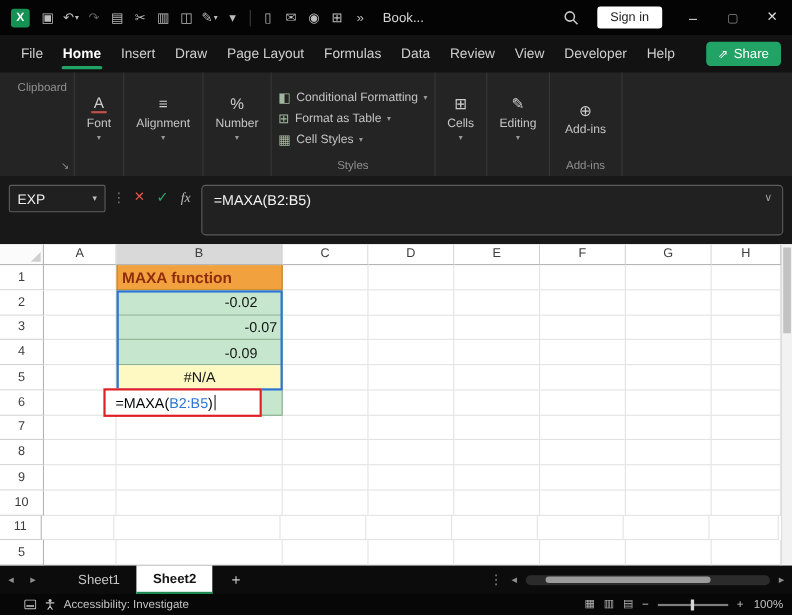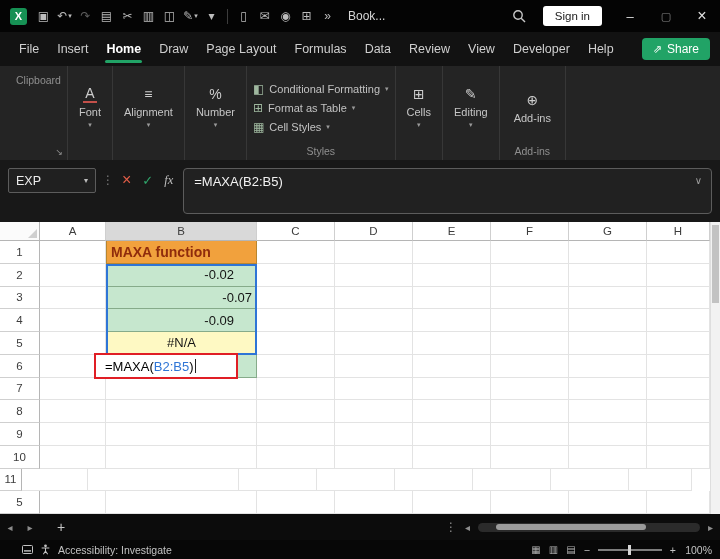--- a/index.html
+++ b/index.html
@@ -169,22 +169,22 @@
         <div class="winbtn min"></div>
         <div class="winbtn max"></div>
         <div class="winbtn close"></div>
       </div>
     </div>
   </div>
 
   <div class="menubar">
     <div class="menu-items">
         <div class="mitem">File</div>
+        <div class="mitem active">Home</div>
         <div class="mitem">Insert</div>
-        <div class="mitem active">Home</div>
         <div class="mitem">Draw</div>
         <div class="mitem">Page Layout</div>
         <div class="mitem">Formulas</div>
         <div class="mitem">Data</div>
         <div class="mitem">Review</div>
         <div class="mitem">View</div>
         <div class="mitem">Developer</div>
         <div class="mitem">Help</div>
       </div>
     <div class="share-btn">
@@ -401,21 +401,21 @@
           <div class="g-cell" style="width: 66px;"></div>
           <div class="g-cell" style="width: 151px;"></div>
           <div class="g-cell" style="width: 78px;"></div>
           <div class="g-cell" style="width: 78px;"></div>
           <div class="g-cell" style="width: 78px;"></div>
           <div class="g-cell" style="width: 78px;"></div>
           <div class="g-cell" style="width: 78px;"></div>
           <div class="g-cell" style="width: 63px;"></div>
         </div>
         <div class="g-row">
-          <div class="g-rowh" style="width: 22px;">11</div>
+          <div class="g-rowh" style="width: 38px;">11</div>
           <div class="g-cell" style="width: 66px;"></div>
           <div class="g-cell" style="width: 151px;"></div>
           <div class="g-cell" style="width: 78px;"></div>
           <div class="g-cell" style="width: 78px;"></div>
           <div class="g-cell" style="width: 78px;"></div>
           <div class="g-cell" style="width: 78px;"></div>
           <div class="g-cell" style="width: 78px;"></div>
           <div class="g-cell" style="width: 63px;"></div>
         </div>
         <div class="g-row">
@@ -438,20 +438,24 @@
       <span class="caret"></span>
     </div>
     <div class="vscroll">
       <div class="vthumb"></div>
     </div>
   </div>
 
   <div class="sheetbar">
     <div class="sb-nav left"></div>
     <div class="sb-nav right"></div>
+    <div class="sheet-tabs">
+        <div class="stab">Sheet1</div>
+        <div class="stab active">Sheet2</div>
+      </div>
     <div class="sb-add"></div>
     <div class="sb-right">
       <span class="sb-dots"></span>
       <span class="hbtn left"></span>
       <div class="htrack">
         <div class="hthumb"></div>
       </div>
       <span class="hbtn right"></span>
     </div>
   </div>

